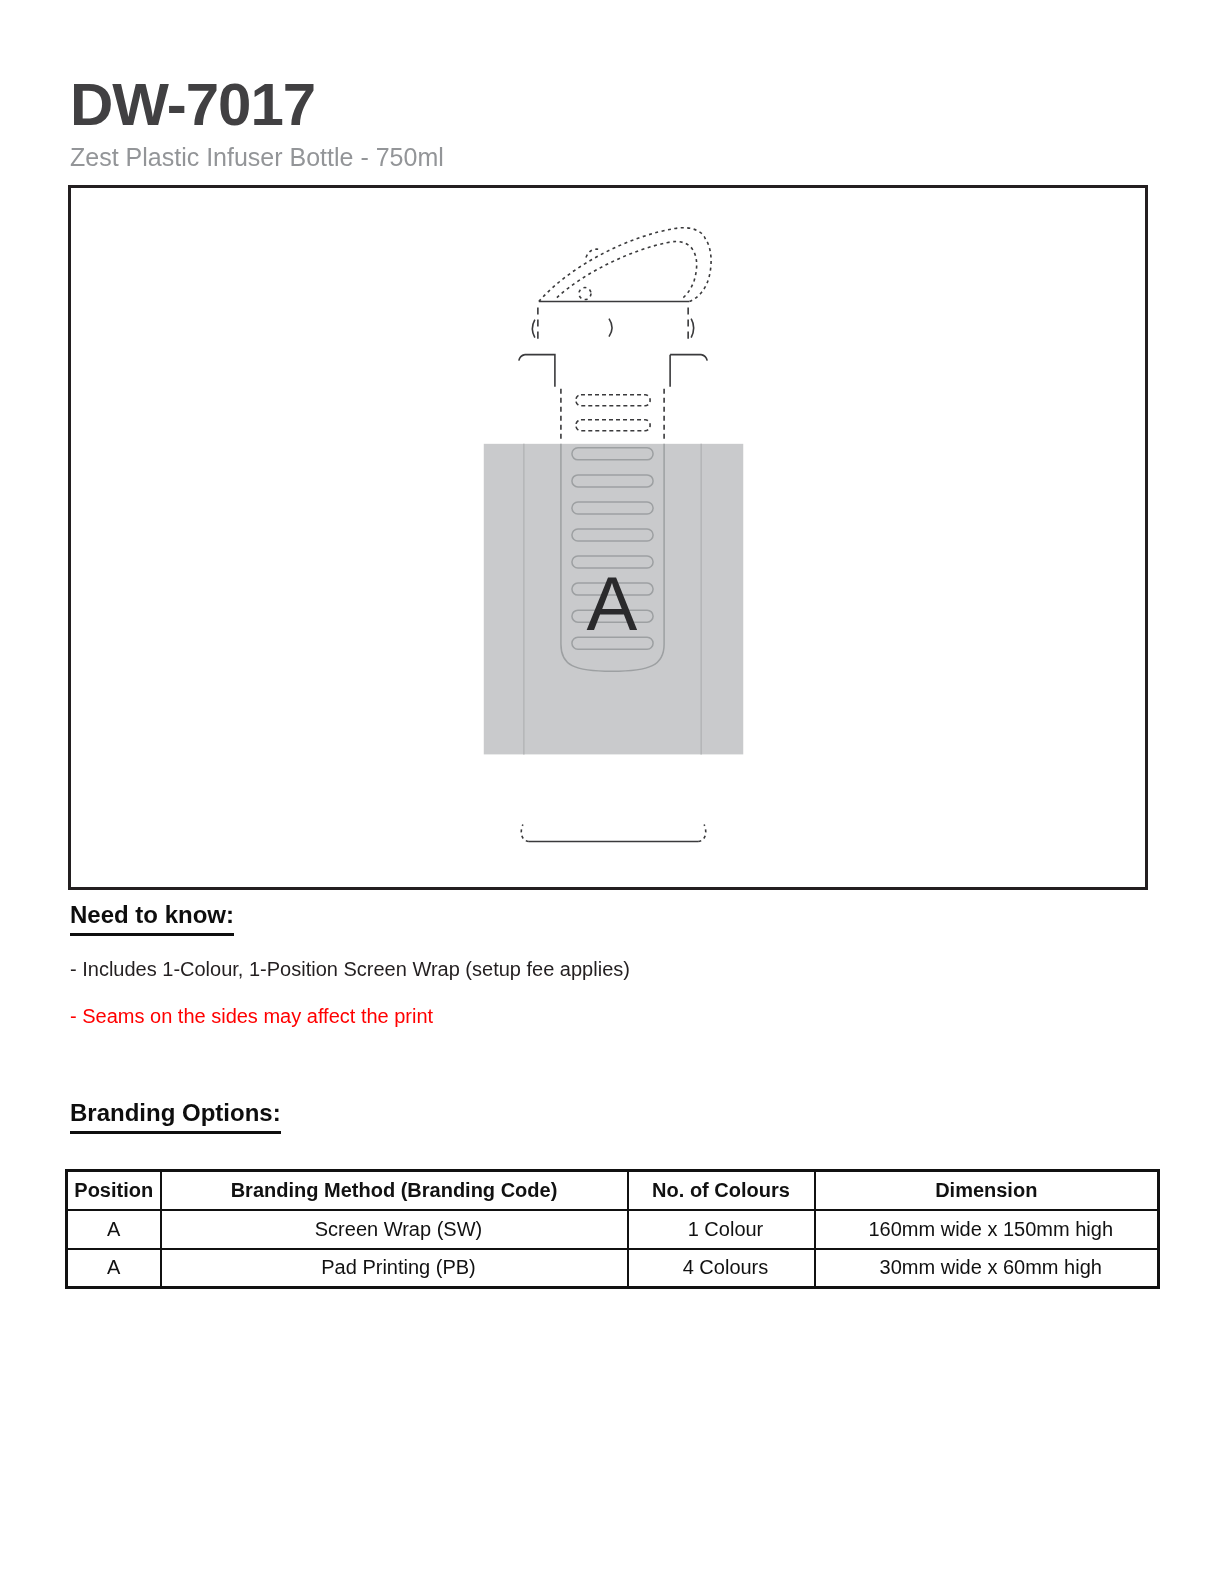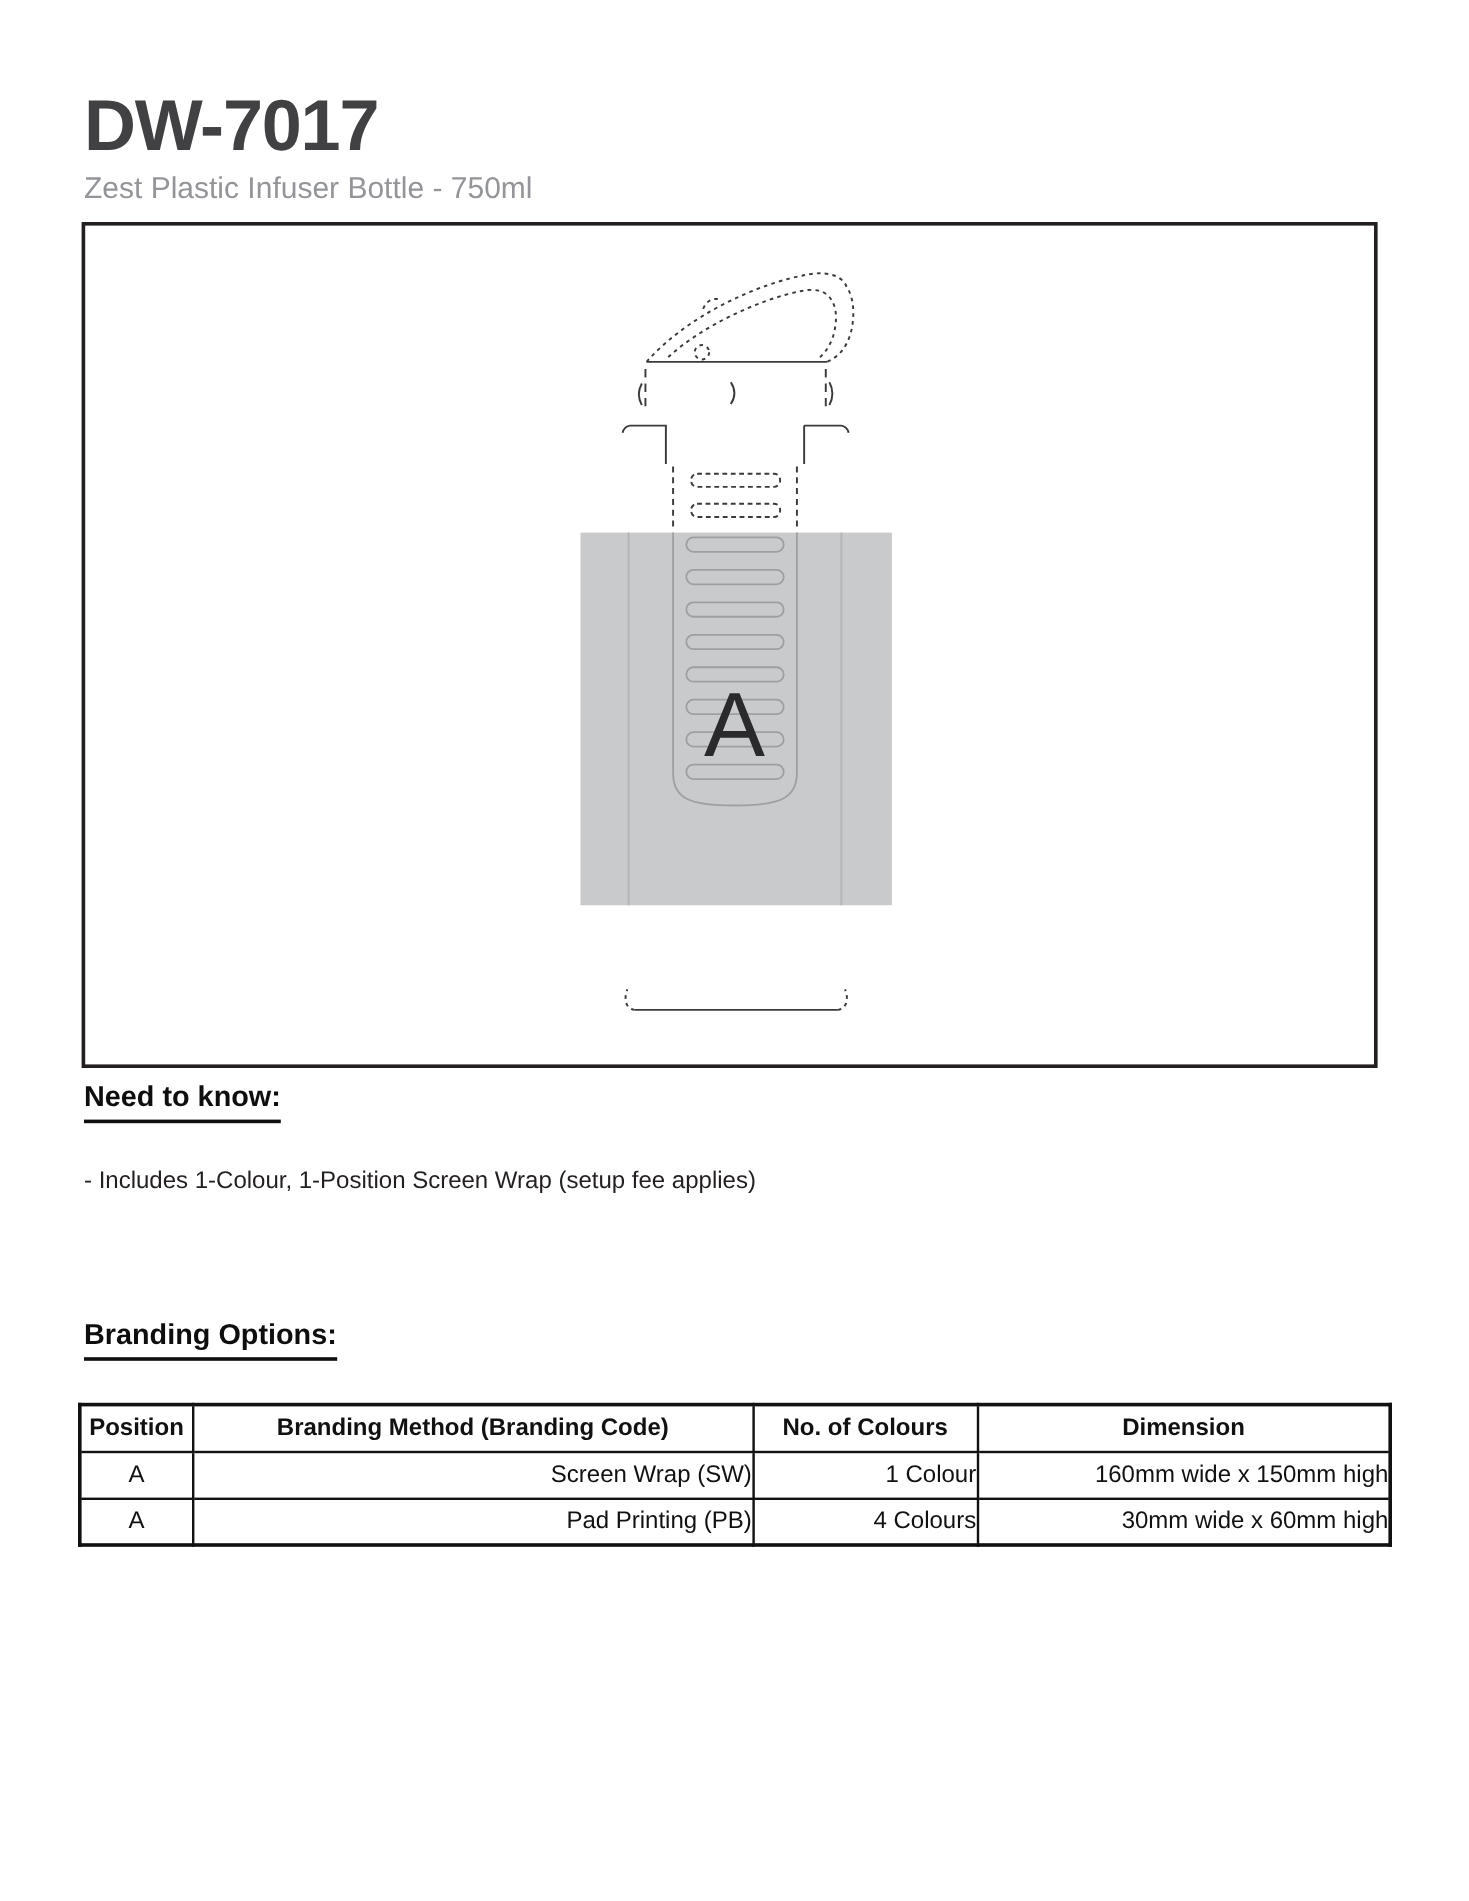--- a/index.html
+++ b/index.html
@@ -26,39 +26,39 @@
     position:absolute; left:70px;
     font-size:24px; font-weight:bold; color:#0e0e0e;
     border-bottom:3px solid #0e0e0e; padding-bottom:5px;
     display:inline-block; line-height:1.1;
   }
   .need-heading { top:902px; }
   .branding-heading { top:1100px; }
 
   .nk-item {
     position:absolute; left:70px;
-    font-size:20px; color:#231f20; line-height:1.2; white-space:nowrap;margin-top:15px;
+    font-size:20px; color:#231f20; line-height:1.2; white-space:nowrap;
   }
   .nk-1 { top:957px; }
   .nk-2 { top:1004px; }
   .nk-3 { top:1051px; }
 
   table.branding {
     position:absolute; left:65px; top:1169px; width:1092px;
     border-collapse:collapse; table-layout:fixed;
     font-size:20px; color:#111111;
     border:3px solid #111111;
   }
   table.branding th, table.branding td {
     border:2px solid #111111; vertical-align:middle;
     height:39px; overflow:hidden; white-space:nowrap;
   }
   table.branding th { font-weight:bold; text-align:center; }
   td.c-pos { text-align:center; }
-  td.c-left { text-align:right; padding-left:9px; }
+  td.c-left { text-align:center; padding-left:9px; }
 
   .sketch { stroke:#3a3a3c; fill:none; stroke-width:1.6; }
   .dotted { stroke-dasharray:3,3.5; }
   .lite   { stroke:#9da0a2; fill:none; stroke-width:1.5; }
   .faint  { stroke:#b4b5b7; fill:none; stroke-width:1.5; }
 </style>
 </head>
 <body>
 
 <div class="page">
@@ -104,20 +104,21 @@
       <path class="sketch" stroke-width="1.8" d="M457,652 H626"></path>
       <path class="sketch dotted" d="M457,652 C449,651 448,642 451,635 M626,652 C634,651 635,642 632,635"></path>
 
       <text x="540" y="441" text-anchor="middle" font-size="76" fill="#2a2a2c" font-family="Liberation Sans, sans-serif">A</text>
     </svg>
   </div>
 
   <div class="section-heading need-heading">Need to know:</div>
 
   <div class="nk-item nk-1" style="color: rgb(35, 31, 32);">- Includes 1-Colour, 1-Position Screen Wrap (setup fee applies)</div>
+  <div class="nk-item nk-2" style="color: rgb(255, 0, 0);">- Seams on the sides may affect the print</div>
 
   <div class="section-heading branding-heading">Branding Options:</div>
 
   <table class="branding">
     <colgroup>
       <col style="width:94px">
         <col style="width:467px">
         <col style="width:187px">
         <col style="width:344px">
     </colgroup>

